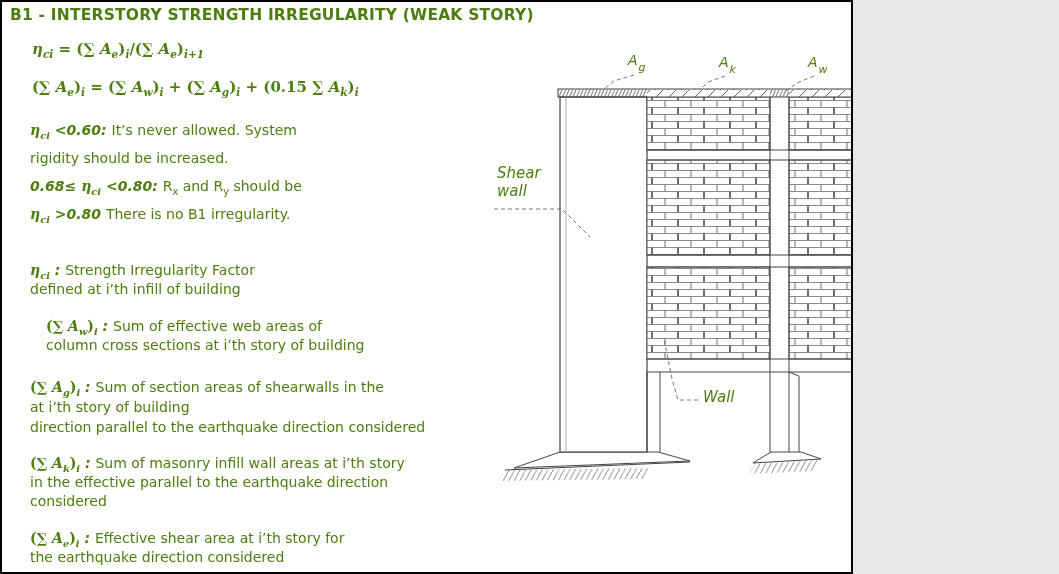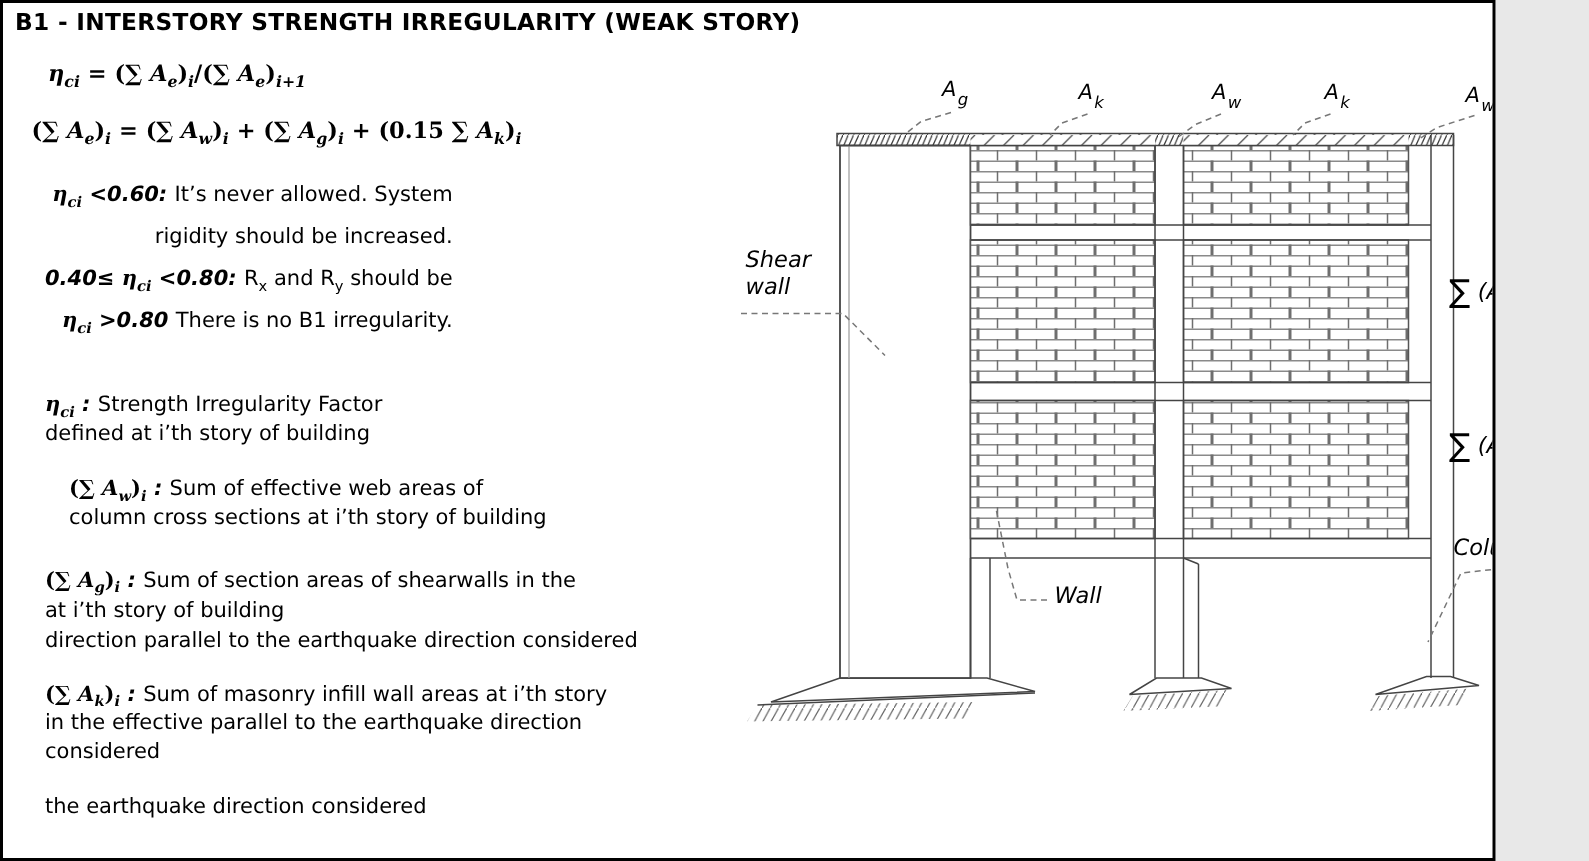--- a/index.html
+++ b/index.html
@@ -1,25 +1,25 @@
 <!DOCTYPE html>
 <html><head>
 <meta charset="utf-8">
 <style>
   html,body{margin:0;padding:0;background:#e8e8e8;}
   .page{
-    position:relative; width:997px; height:574px; background:#fff;
+    position:relative; width:853px; height:574px; background:#fff;
     border:2px solid #000; box-sizing:border-box; overflow:hidden;
-    font-family:"DejaVu Sans","Liberation Sans",sans-serif; color:#000000;text-decoration:underline;
+    font-family:"DejaVu Sans","Liberation Sans",sans-serif; color:#4d7c0f;text-decoration:underline;
   }
   .abs{position:absolute;}
   .title{font-weight:bold; font-size:15.5px; letter-spacing:0.2px; white-space:nowrap;}
   .line{white-space:nowrap; font-size:14px;}
   .formula .line{font-size:15px;}
-  .cond .line{height:28px; line-height:28px;text-align:right;}
+  .cond .line{height:28px; line-height:28px;}
   .defs .line{height:19px; line-height:19px;}
   .d3 .line{height:20px; line-height:20px;}
   .b{font-weight:bold;}
   .i{font-style:italic;}
   .f{font-family:"DejaVu Serif","Liberation Serif",serif;}
   sub{font-size:0.70em; line-height:0;}
   
   .dlbl{position:absolute; font-style:italic; font-size:15px; white-space:nowrap;}
   .alabel{position:absolute; font-style:italic; font-size:14px; white-space:nowrap;}
   .alabel sub{font-size:11px; position:relative; top:2px; left:1px;}
@@ -122,54 +122,55 @@
       <path d="M696 398 L676 398 L670 377 L662 337"></path>
       <path d="M999 377 L972 380 L950 426"></path>
     </g>
   </svg>
 
   <div class="abs title" style="left:8px; top:4px;">B1 - INTERSTORY STRENGTH IRREGULARITY (WEAK STORY)</div>
 
   <div class="abs formula" style="left:30px; top:38px;text-align:center;">
     <div class="line"><span class="b i f">η</span><sub class="b i f">ci</sub><span class="b f"> = (</span><span class="b f">∑</span><span class="b i f"> A</span><sub class="b i f">e</sub><span class="b f">)</span><sub class="b i f">i</sub><span class="b f">/(</span><span class="b f">∑</span><span class="b i f"> A</span><sub class="b i f">e</sub><span class="b f">)</span><sub class="b i f">i+1</sub></div>
   </div>
-  <div class="abs formula" style="left:19px; top:76px;">
+  <div class="abs formula" style="left:30px; top:76px;">
     <div class="line"><span class="b f">(</span><span class="b f">∑</span><span class="b i f"> A</span><sub class="b i f">e</sub><span class="b f">)</span><sub class="b i f">i</sub><span class="b f"> = (</span><span class="b f">∑</span><span class="b i f"> A</span><sub class="b i f">w</sub><span class="b f">)</span><sub class="b i f">i</sub><span class="b f"> + (</span><span class="b f">∑</span><span class="b i f"> A</span><sub class="b i f">g</sub><span class="b f">)</span><sub class="b i f">i</sub><span class="b f"> + (0.15 </span><span class="b f">∑</span><span class="b i f"> A</span><sub class="b i f">k</sub><span class="b f">)</span><sub class="b i f">i</sub></div>
   </div>
 
   <div class="abs cond" style="left:28px; top:114px;">
     <div class="line"><span class="b i f">η</span><sub class="b i f">ci</sub><span class="b i"> &lt;0.60: </span><span>It’s never allowed. System</span></div>
     <div class="line"><span>rigidity should be increased.</span></div>
-    <div class="line"><span class="b i">0.40≤ </span><span class="b i f">η</span><sub class="b i f">ci</sub><span class="b i"> &lt;0.80: </span><span>R</span><sub>x</sub><span> and R</span><sub>y</sub><span> should be</span></div>
+    <div class="line"><span class="b i">0.68≤ </span><span class="b i f">η</span><sub class="b i f">ci</sub><span class="b i"> &lt;0.80: </span><span>R</span><sub>x</sub><span> and R</span><sub>y</sub><span> should be</span></div>
     <div class="line"><span class="b i f">η</span><sub class="b i f">ci</sub><span class="b i"> &gt;0.80 </span><span>There is no B1 irregularity.</span></div>
   </div>
 
   <div class="abs defs" style="left:28px; top:259px;">
     <div class="line"><span class="b i f">η</span><sub class="b i f">ci</sub><span class="b i"> : </span><span>Strength Irregularity Factor</span></div>
-    <div class="line"><span>defined at i’th story of building</span></div>
+    <div class="line"><span>defined at i’th infill of building</span></div>
   </div>
 
   <div class="abs defs" style="left:28px; top:315px;margin-left:16px;">
     <div class="line"><span class="b f">(</span><span class="b f">∑</span><span class="b i f"> A</span><sub class="b i f">w</sub><span class="b f">)</span><sub class="b i f">i</sub><span class="b i"> : </span><span>Sum of effective web areas of</span></div>
     <div class="line"><span>column cross sections at i’th story of building</span></div>
   </div>
 
   <div class="abs defs d3" style="left:28px; top:375px;">
     <div class="line"><span class="b f">(</span><span class="b f">∑</span><span class="b i f"> A</span><sub class="b i f">g</sub><span class="b f">)</span><sub class="b i f">i</sub><span class="b i"> : </span><span>Sum of section areas of shearwalls in the</span></div>
     <div class="line"><span>at i’th story of building</span></div>
     <div class="line"><span>direction parallel to the earthquake direction considered</span></div>
   </div>
 
   <div class="abs defs" style="left:28px; top:452px;">
     <div class="line"><span class="b f">(</span><span class="b f">∑</span><span class="b i f"> A</span><sub class="b i f">k</sub><span class="b f">)</span><sub class="b i f">i</sub><span class="b i"> : </span><span>Sum of masonry infill wall areas at i’th story</span></div>
     <div class="line"><span>in the effective parallel to the earthquake direction</span></div>
     <div class="line"><span>considered</span></div>
   </div>
 
   <div class="abs defs" style="left:28px; top:527px;">
+    <div class="line"><span class="b f">(</span><span class="b f">∑</span><span class="b i f"> A</span><sub class="b i f">e</sub><span class="b f">)</span><sub class="b i f">i</sub><span class="b i"> : </span><span>Effective shear area at i’th story for</span></div>
     <div class="line"><span>the earthquake direction considered</span></div>
   </div>
 
   <div class="alabel" style="left:626px; top:50px;">
     <span>A</span><sub>g</sub>
   </div>
   <div class="alabel" style="left:717px; top:52px;">
     <span>A</span><sub>k</sub>
   </div>
   <div class="alabel" style="left:806px; top:52px;">

